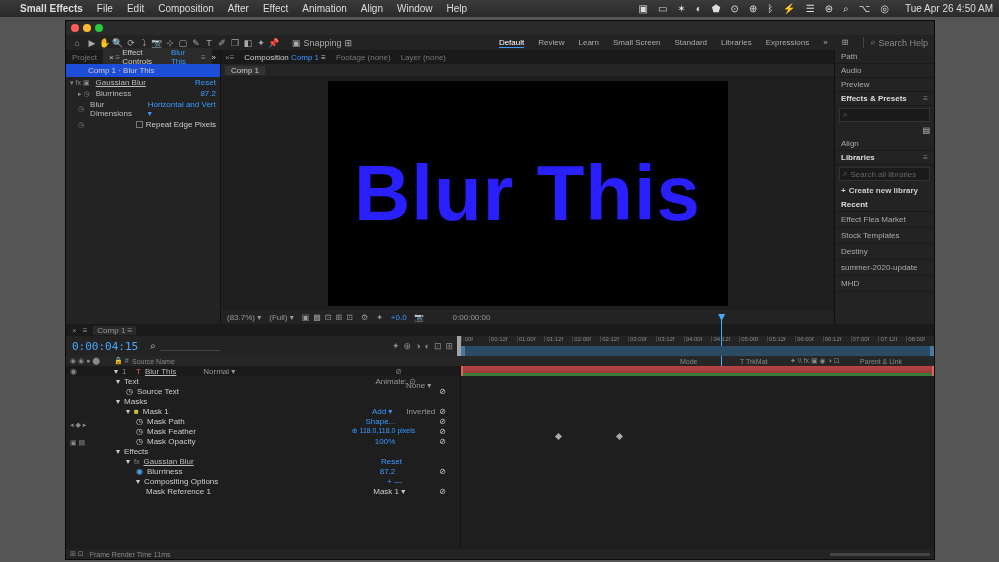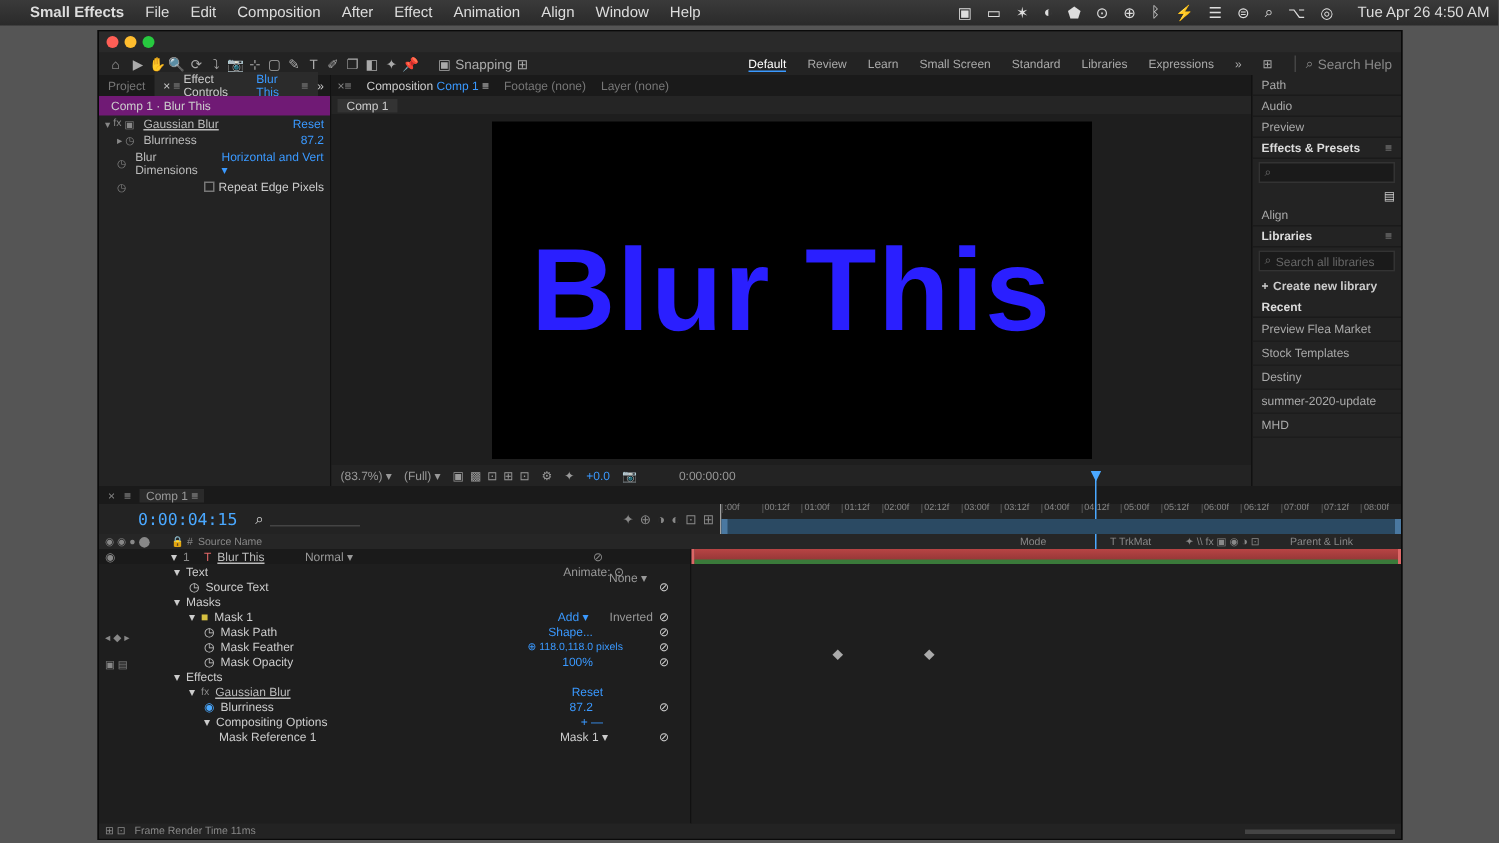--- a/index.html
+++ b/index.html
@@ -89,21 +89,21 @@
     .panel-tabs {
       height: 14px;
       display: flex;
       font-size: 8px;
       background: #1a1a1a;
       align-items: center;
     }
     .panel-tabs .tab { padding: 0 6px; color: #777; display: flex; align-items: center; gap: 2px;}
     .panel-tabs .tab.active { background: #2b2b2b; color: #ccc; }
     .panel-tabs .blue { color: #3a99ff; }
-    .ec-header { font-size: 8px; padding: 2px 8px; background: #701a75; }
+    .ec-header { font-size: 8px; padding: 2px 22px; background: #1d4ed8; }
     .ec-rows { font-size: 8px; }
     .ec-row {
       display: flex;
       align-items: center;
       padding: 1px 4px;
       gap: 4px;
     }
     .ec-row .val { color: #3a99ff; margin-left: auto; }
     .ec-row .txt { color: #bbb; }
     .ec-row .mini { color: #888; font-size: 7px; margin-right: 2px; display: inline-flex; gap: 2px;}
@@ -231,24 +231,23 @@
       display: flex;
       flex-direction: column;
     }
     .tl-header {
       height: 20px;
       display: flex;
       background: #232323;
     }
     .tl-left {
       width: 395px;
-      border-right: 1px solid #a3a3a3;
+      border-right: 4px solid #a3a3a3;
       display: flex;
       flex-direction: column;
-      margin-left: 20px;
     }
     .tl-right {
       flex: 1;
       position: relative;
     }
     .tc {
       color: #4aa8ff;
       font-family: monospace;
       font-size: 11px;
       padding: 2px 6px;
@@ -576,21 +575,21 @@
         </div>
       <div class="rp-search">
         <span>⌕</span>
         <span>Search all libraries</span>
       </div>
       <div class="newlib">
         <span>+</span>
         <span>Create new library</span>
       </div>
       <div class="rp-row bold">Recent</div>
-      <div class="rp-item">Preview Flea Market</div>
+      <div class="rp-item">Effect Flea Market</div>
       <div class="rp-item">Stock Templates</div>
       <div class="rp-item">Destiny</div>
       <div class="rp-item">summer-2020-update</div>
       <div class="rp-item">MHD</div>
     </div>
   </div>
 
   <div class="tl-bar">
     <span class="hamb">×</span>
     <span>≡</span>

